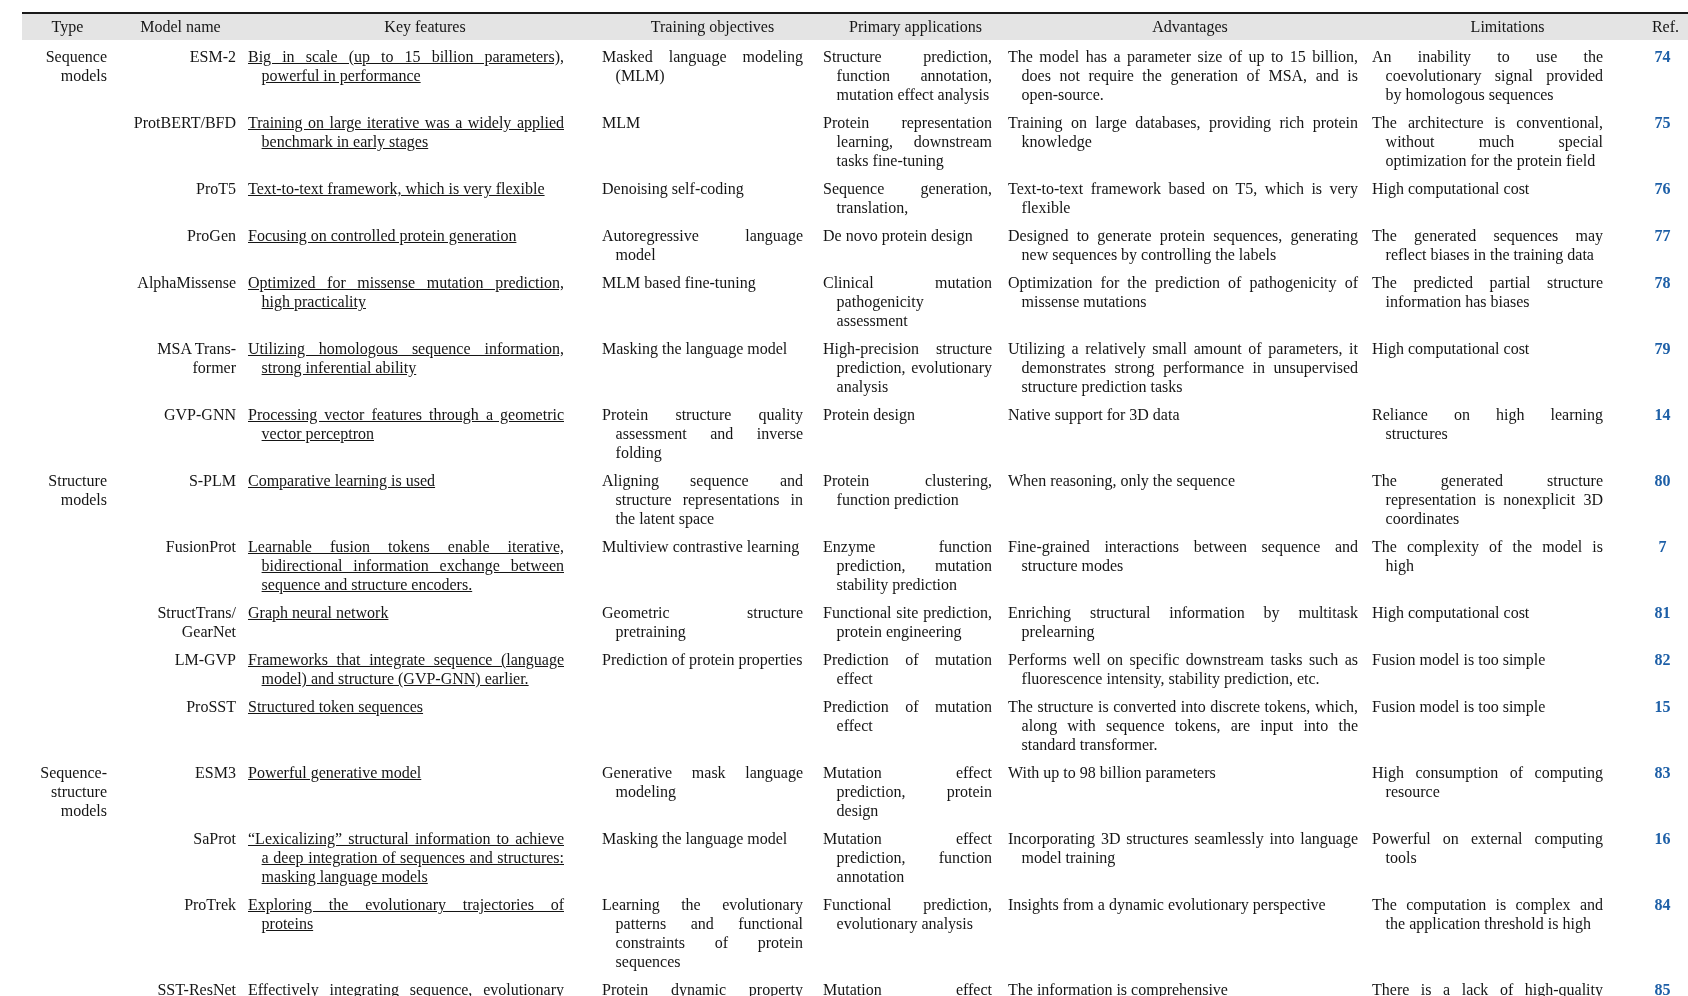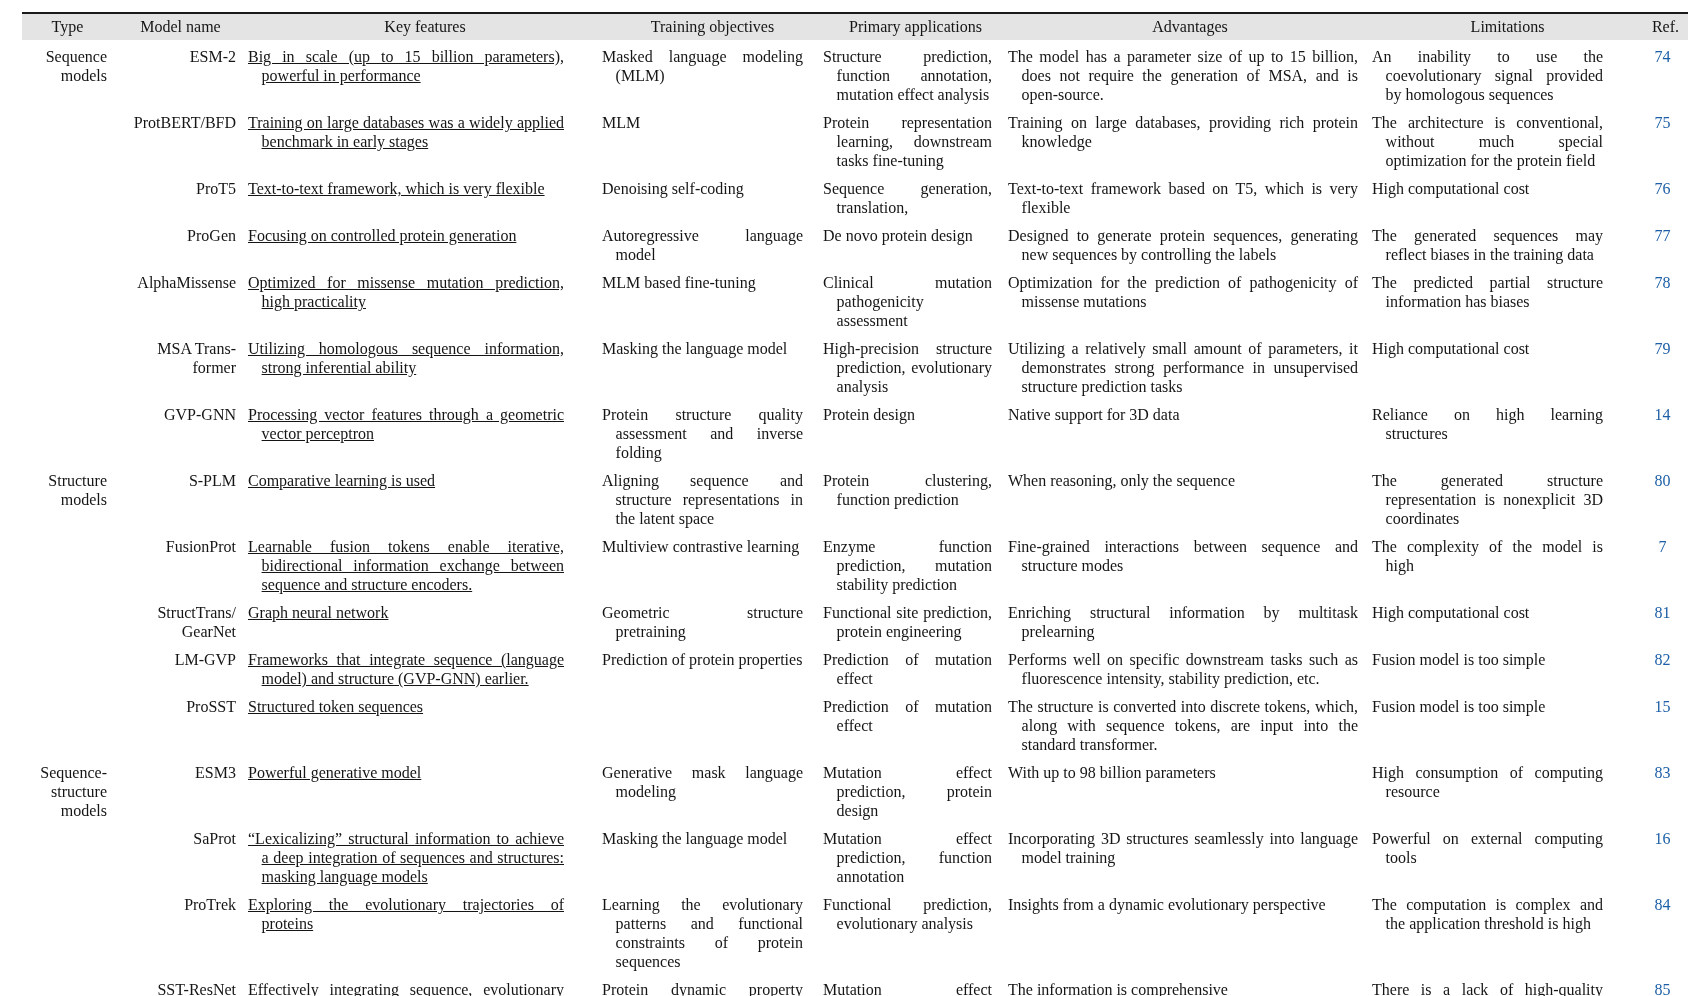--- a/index.html
+++ b/index.html
@@ -47,21 +47,21 @@
   }
   tbody tr:first-child td { padding-top: 7px; }
 
   td.col-type         { padding-right: 6px;  padding-left: 3px; }
   td.col-model        { padding-right: 12px; }
   td.col-features     { padding-right: 38px; text-decoration: underline; }
   td.col-training     { padding-right: 20px; }
   td.col-applications { padding-right: 16px; }
   td.col-advantages   { padding-right: 14px; }
   td.col-limitations  { padding-right: 40px; margin-top: 7px; }
-  td.col-ref          { padding-right: 6px; text-align: center; }
+  td.col-ref          { padding-right: 6px; text-align: center; font-weight: bold; }
 
   .cell {
     line-height: 19px;
     padding-left: 0.85em;
     text-indent: -0.85em;
     text-align: justify;
   }
   td.col-type .cell,
   td.col-model .cell {
     white-space: pre-line;
@@ -131,21 +131,21 @@
           <td class="col-ref"><span class="ref-link">74</span></td>
         </tr>
         <tr>
           <td class="col-type">
             <div class="cell"></div>
           </td>
           <td class="col-model">
             <div class="cell">ProtBERT/BFD</div>
           </td>
           <td class="col-features">
-            <div class="cell">Training on large databases was a widely applied benchmark in early stages</div>
+            <div class="cell">Training on large iterative was a widely applied benchmark in early stages</div>
           </td>
           <td class="col-training">
             <div class="cell">MLM</div>
           </td>
           <td class="col-applications">
             <div class="cell">Protein representation learning, downstream tasks fine-tuning</div>
           </td>
           <td class="col-advantages">
             <div class="cell">Training on large databases, providing rich protein knowledge</div>
           </td>

